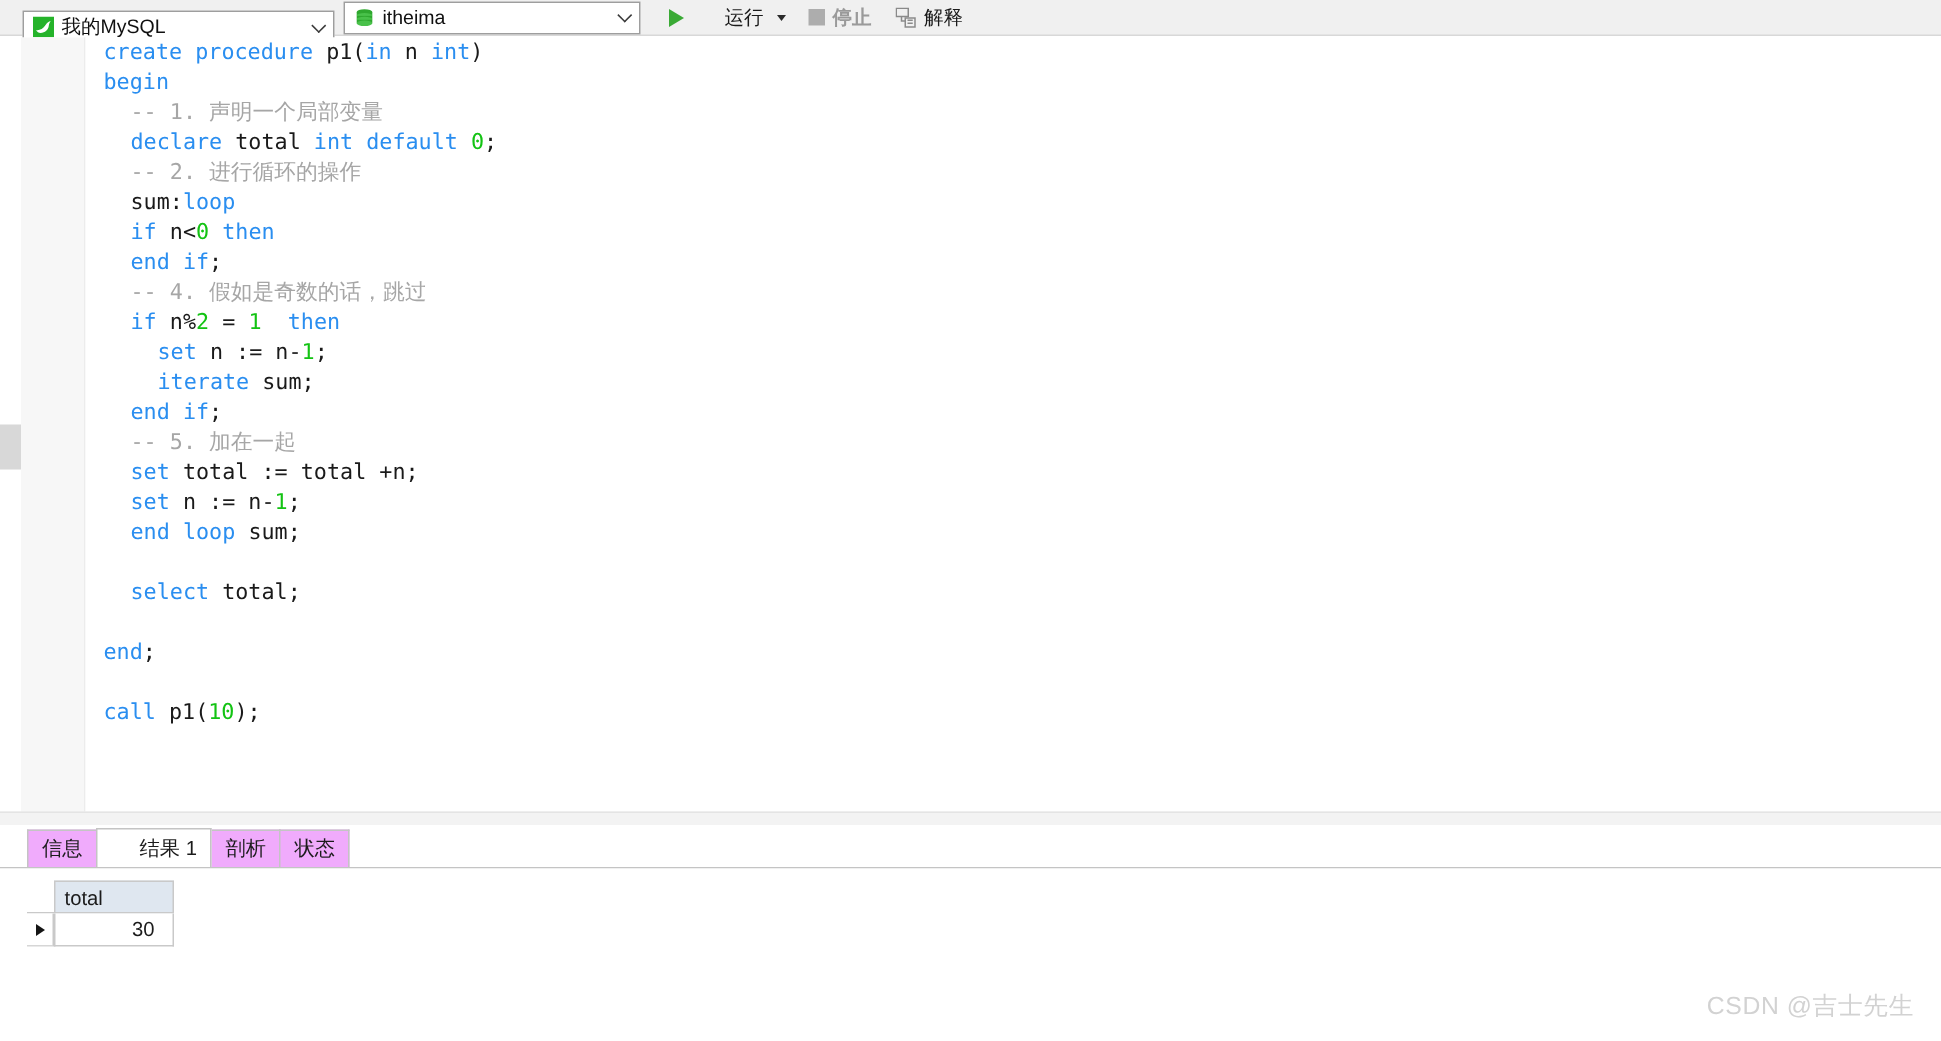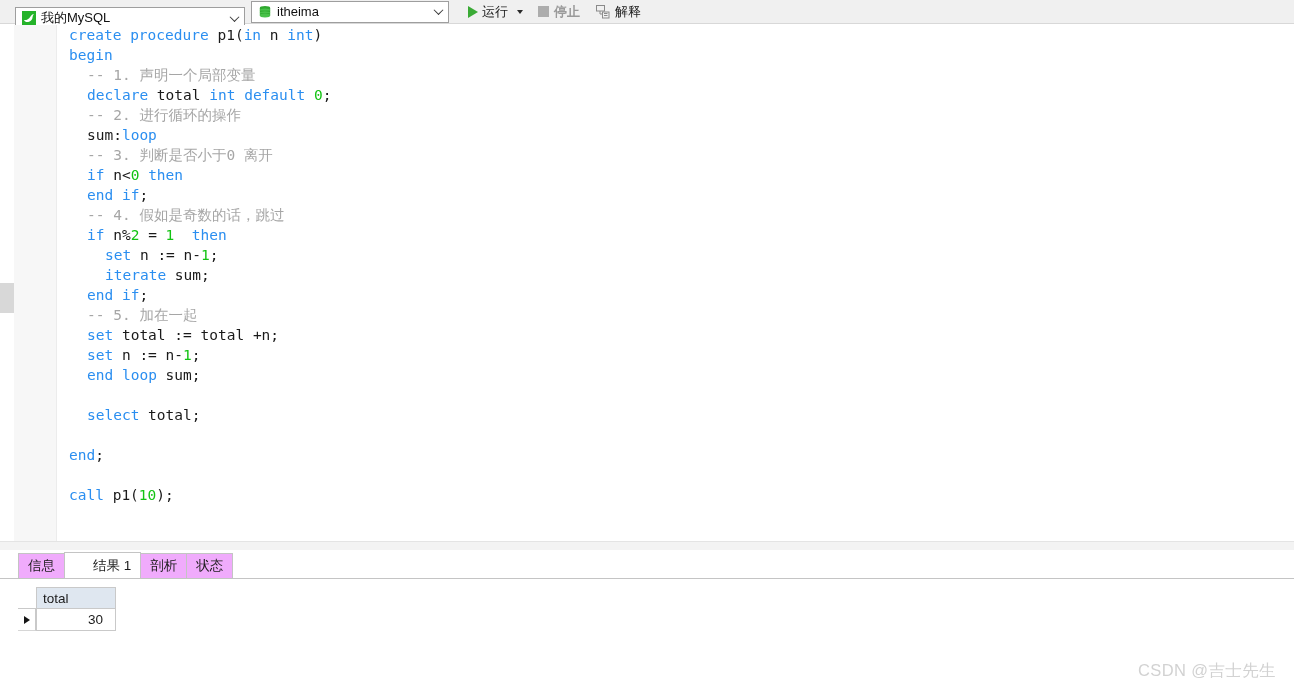--- a/index.html
+++ b/index.html
@@ -19,21 +19,21 @@
     display: flex; align-items: center;
   }
   .combo {
     height: 22px;
     background: #ffffff;
     border: 1px solid #9e9e9e;
     display: flex; align-items: center;
     font-size: 13px; color: #101010;
     position: relative;
   }
-  #conn-combo { margin-left: 15px; width: 230px; margin-top: 13px; }
+  #conn-combo { margin-left: 15px; width: 208px; margin-top: 13px; }
   #db-combo   { margin-left: 6px;  width: 198px; }
   .combo .cicon { margin: 0 5px 0 6px; display: flex; align-items: center; }
   .combo .clabel { flex: 1; white-space: nowrap; overflow: hidden; }
   .combo .carrow {
     width: 20px; height: 20px; display: flex;
     align-items: center; justify-content: center;
     color: #404040; font-size: 9px;
   }
   .carrow i {
     display: block; width: 7px; height: 7px;
@@ -41,21 +41,21 @@
     border-bottom: 1.4px solid #3a3a3a;
     transform: rotate(-45deg) translate(1px, -1px);
   }
 
   .tb-btn {
     display: flex; align-items: center; height: 22px;
     padding: 0 3px; font-size: 13px; color: #1a1a1a;
     white-space: nowrap;
   }
   .tb-btn.disabled { color: #9a9a9a; font-weight: bold; }
-  #run-btn { margin-left: 16px; }
+  #run-btn { margin-left: 16px; gap: 23px; }
   #run-btn .glyph {
     width: 0; height: 0; margin-right: 4px;
     border-left: 10px solid #3aaa35;
     border-top: 6px solid transparent;
     border-bottom: 6px solid transparent;
   }
   #run-dropdown {
     width: 14px; height: 22px; display: flex;
     align-items: center; justify-content: center; margin-left: 2px;
   }
@@ -255,21 +255,20 @@
     <div class="thumb"></div>
   </div>
   <div id="gutter"></div>
   <div id="code-area">
       <div class="line"><span class="code-text" style="padding-left: 12px;"><span class="kw">create</span><span class="pl"> </span><span class="kw">procedure</span><span class="pl"> p1(</span><span class="kw">in</span><span class="pl"> n </span><span class="kw">int</span><span class="pl">)</span></span></div>
       <div class="line"><span class="code-text" style="padding-left: 12px;"><span class="kw">begin</span></span></div>
       <div class="line"><span class="code-text" style="padding-left: 30px;"><span class="cm">-- 1. 声明一个局部变量</span></span></div>
       <div class="line"><span class="code-text" style="padding-left: 30px;"><span class="kw">declare</span><span class="pl"> total </span><span class="kw">int</span><span class="pl"> </span><span class="kw">default</span><span class="pl"> </span><span class="num">0</span><span class="pl">;</span></span></div>
       <div class="line"><span class="code-text" style="padding-left: 30px;"><span class="cm">-- 2. 进行循环的操作</span></span></div>
       <div class="line"><span class="code-text" style="padding-left: 30px;"><span class="pl">sum:</span><span class="kw">loop</span></span></div>
-      <div class="line"><span class="code-text" style="padding-left: 30px;"><span class="cm">-- 3. 判断是否小于0 离开</span></span></div>
       <div class="line"><span class="code-text" style="padding-left: 30px;"><span class="kw">if</span><span class="pl"> n&lt;</span><span class="num">0</span><span class="pl"> </span><span class="kw">then</span></span></div>
       <div class="line"><span class="code-text" style="padding-left: 30px;"><span class="kw">end</span><span class="pl"> </span><span class="kw">if</span><span class="pl">;</span></span></div>
       <div class="line"><span class="code-text" style="padding-left: 30px;"><span class="cm">-- 4. 假如是奇数的话，跳过</span></span></div>
       <div class="line"><span class="code-text" style="padding-left: 30px;"><span class="kw">if</span><span class="pl"> n%</span><span class="num">2</span><span class="pl"> = </span><span class="num">1</span><span class="pl">  </span><span class="kw">then</span></span></div>
       <div class="line"><span class="code-text" style="padding-left: 48px;"><span class="kw">set</span><span class="pl"> n := n-</span><span class="num">1</span><span class="pl">;</span></span></div>
       <div class="line"><span class="code-text" style="padding-left: 48px;"><span class="kw">iterate</span><span class="pl"> sum;</span></span></div>
       <div class="line"><span class="code-text" style="padding-left: 30px;"><span class="kw">end</span><span class="pl"> </span><span class="kw">if</span><span class="pl">;</span></span></div>
       <div class="line"><span class="code-text" style="padding-left: 30px;"><span class="cm">-- 5. 加在一起</span></span></div>
       <div class="line"><span class="code-text" style="padding-left: 30px;"><span class="kw">set</span><span class="pl"> total := total +n;</span></span></div>
       <div class="line"><span class="code-text" style="padding-left: 30px;"><span class="kw">set</span><span class="pl"> n := n-</span><span class="num">1</span><span class="pl">;</span></span></div>

